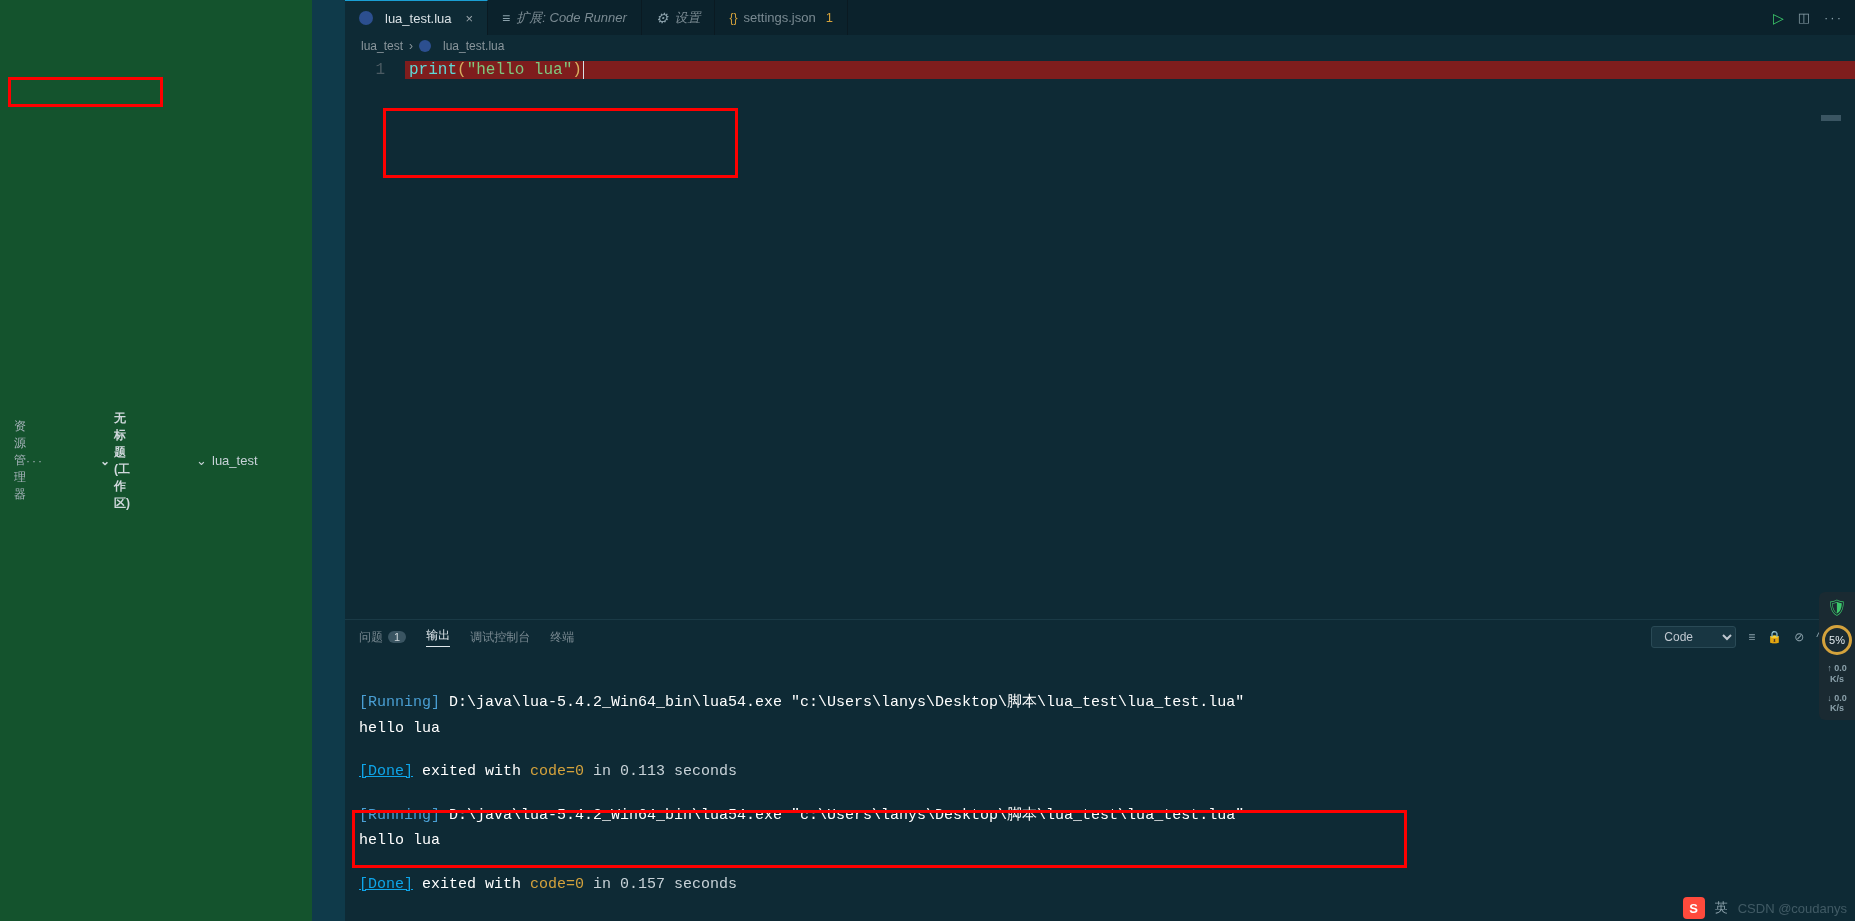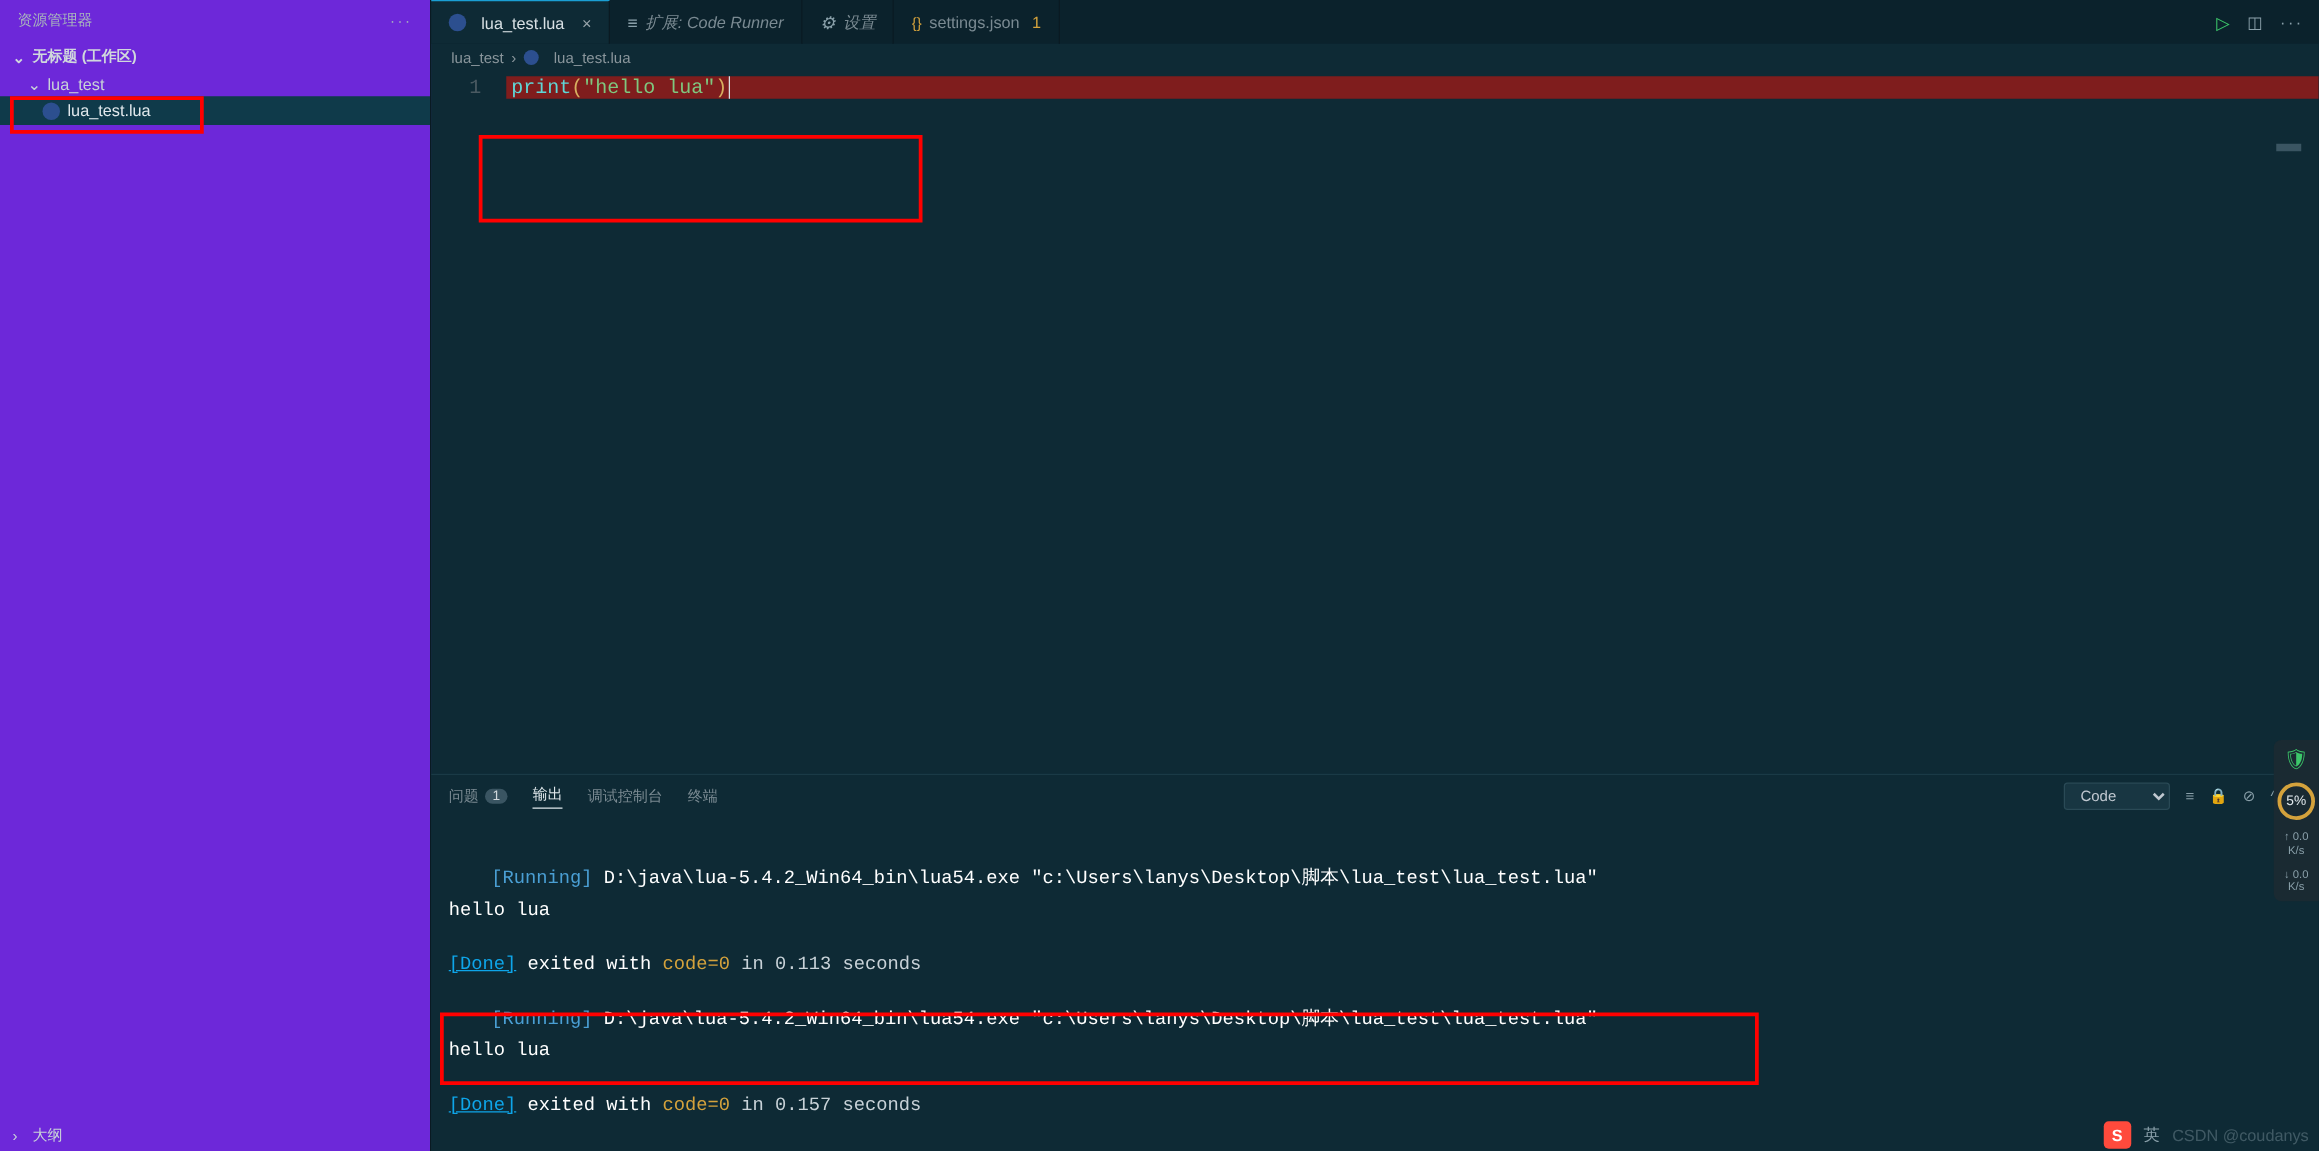--- a/index.html
+++ b/index.html
@@ -8,24 +8,25 @@
   background: #0e2a35;
   color: #c0c8d0;
   width: 1855px;
   height: 921px;
   overflow: hidden;
   font-size: 13px;
 }
 .app { display: flex; height: 100%; }
 .sidebar {
   width: 345px;
-  background: #6d28d9;
-  display: flex;
-  flex-direction: column;
+  background: #14532d;
+  display: flex;
+  flex-direction: row;
   border-right: 1px solid #0a1a22;
+  gap: 32px;
 }
 .sidebar-header {
   display: flex;
   align-items: center;
   justify-content: space-between;
   padding: 8px 14px;
   color: #a8b4bc;
   font-size: 12px;
 }
 .more-dots { letter-spacing: 2px; cursor: pointer; }
@@ -209,21 +210,21 @@
 }
 .panel-body {
   flex: 1;
   padding: 8px 14px;
   font-family: Consolas, "Courier New", monospace;
   font-size: 15px;
   line-height: 1.7;
   overflow: hidden;
   position: relative;
 }
-.out-running { color: #4a9fd4; margin-left: 34px; }
+.out-running { color: #4a9fd4; }
 .out-done { color: #0ea5e9; text-decoration: underline; }
 .out-text { color: #ffffff; }
 .out-code { color: #d4a23c; }
 .out-time { color: #c8d2d8; }
 .red-box-3 {
   position: absolute;
   border: 3px solid #ff0000;
   top: 128px; left: 7px;
   width: 1055px; height: 58px;
   pointer-events: none;
@@ -246,21 +247,21 @@
 .speed-ring {
   width: 30px; height: 30px;
   border: 3px solid #d4a23c;
   border-radius: 50%;
   display: flex;
   align-items: center;
   justify-content: center;
   font-size: 11px;
   color: #e0e8ec;
 }
-.netstat { text-align: center; font-size: 9px; line-height: 1.2; }
+.netstat { text-align: center; font-size: 9px; line-height: 1.2; font-weight: bold; }
 .ime-bar {
   position: absolute;
   right: 8px; bottom: 2px;
   display: flex;
   gap: 10px;
   align-items: center;
   font-size: 13px;
   color: #8aa0aa;
 }
 .ime-s {

